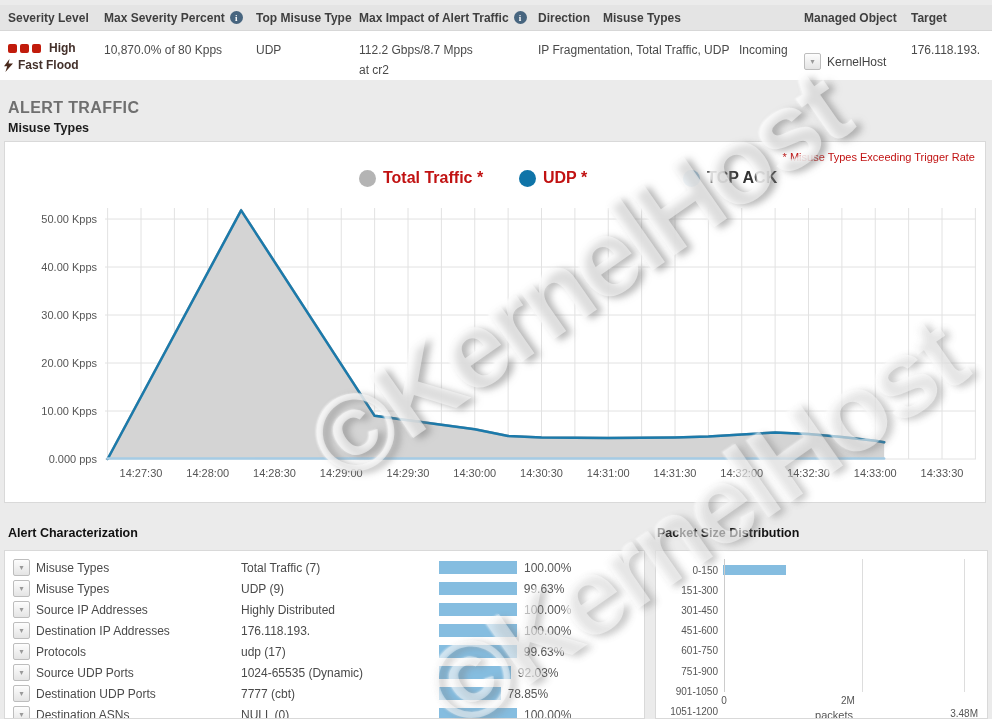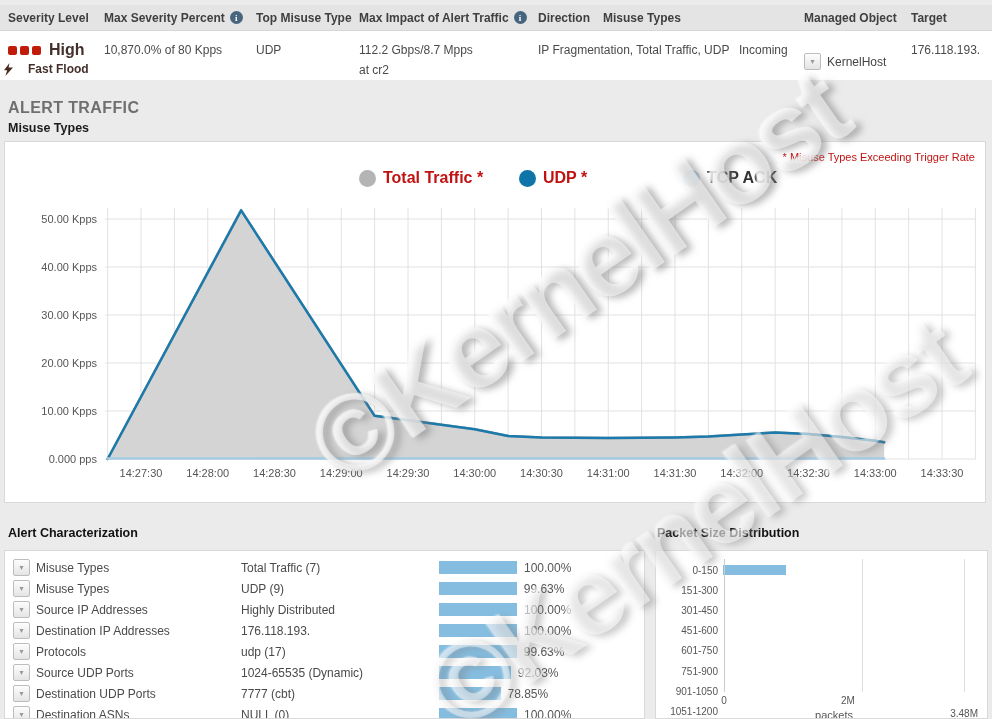--- a/index.html
+++ b/index.html
@@ -14,22 +14,22 @@
   .col{box-sizing:border-box;padding-left:8px;flex:0 0 auto;}
   .c1{width:96px}.c2{width:152px}.c3{width:103px}.c4{width:179px}
   .c5{width:65px}.c6{width:201px}.c7{width:107px}.c8{width:89px}
   .hcell{font-weight:bold;font-size:12px;color:#3f3f3f;display:flex;align-items:center;gap:5px;white-space:nowrap;}
   .dcell{font-size:12px;color:#4a4a4a;padding-top:10px;line-height:1.65;white-space:nowrap;}
   .info-icon{display:inline-flex;align-items:center;justify-content:center;width:13px;height:13px;
     border-radius:50%;background:#47657f;color:#fff;font-size:9px;font-weight:bold;
     font-family:"Liberation Serif",serif;flex:0 0 auto;}
   .sev-line{display:flex;align-items:center;gap:3px;}
   .sev-sq{width:9px;height:9px;border-radius:2px;background:#c11b0b;display:inline-block;}
-  .sev-label{font-weight:bold;color:#43302a;margin-left:5px;font-size:16px;}
-  .sev-tag{display:flex;align-items:center;gap:15px;font-weight:bold;color:#43302a;font-size:12px;margin-top:3px;margin-left:-4px;}
+  .sev-label{font-weight:bold;color:#43302a;margin-left:5px;font-size:12px;}
+  .sev-tag{display:flex;align-items:center;gap:5px;font-weight:bold;color:#43302a;font-size:12px;margin-top:3px;margin-left:-4px;}
   .dd-box{display:inline-flex;align-items:center;justify-content:center;width:15px;height:15px;
     border:1px solid #bdbdbd;border-radius:2px;background:linear-gradient(#fdfdfd,#e4e4e4);
     color:#999;font-size:8px;line-height:1;flex:0 0 auto;vertical-align:-3px;}
   .mo-cell{display:flex;align-items:center;gap:6px;padding-top:12px;}
   
   .section-label{position:absolute;top:99px;left:8px;font-size:16px;font-weight:bold;color:#6f6f6f;letter-spacing:.4px;}
   .chart-heading{position:absolute;top:121px;left:8px;font-size:12.5px;font-weight:bold;color:#1c1c1c;}
   
   .chart-panel{position:absolute;top:141px;left:4px;width:982px;height:362px;background:#fff;
     border:1px solid #d9d9d9;box-sizing:border-box;}

